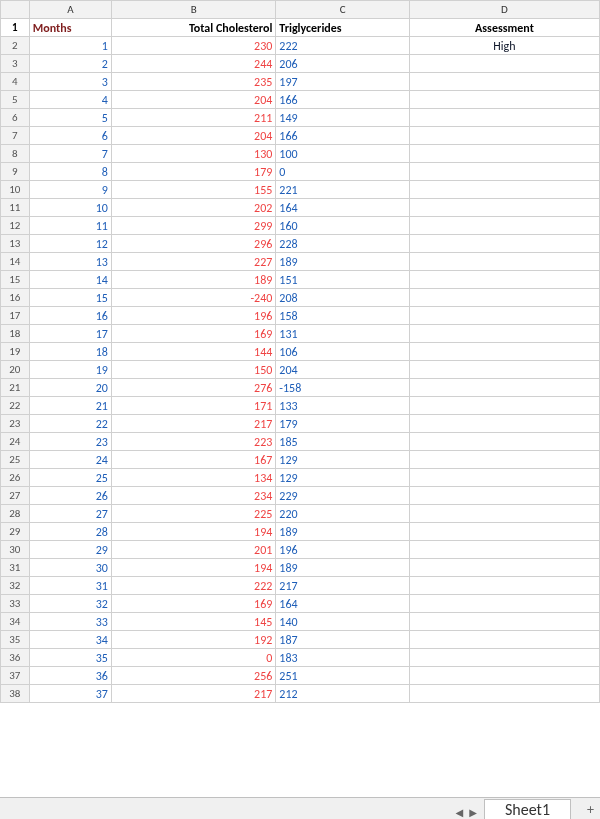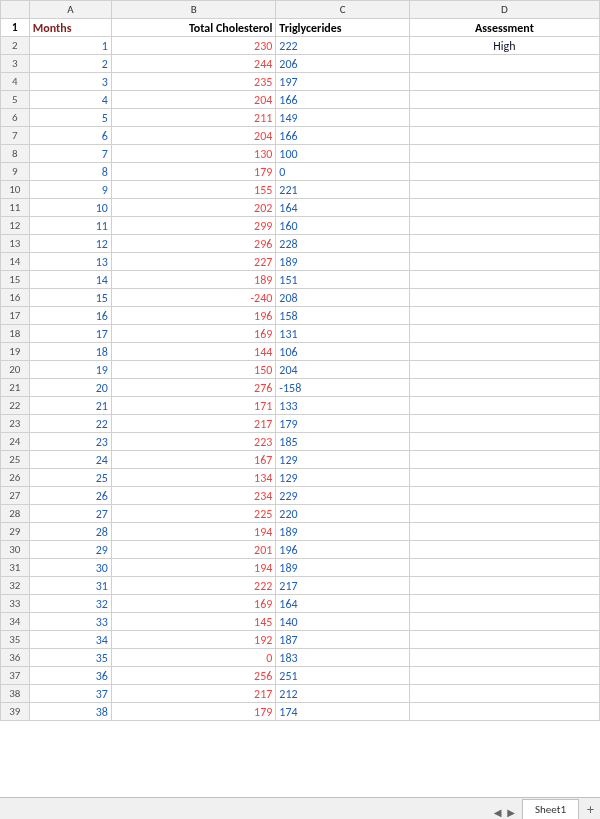--- a/index.html
+++ b/index.html
@@ -123,28 +123,28 @@
       background: #f0f0f0;
       border-top: 1px solid #c0c0c0;
       height: 22px;
       padding-left: 4px;
     }
 
     .sheet-tab {
       background: #fff;
       border: 1px solid #c0c0c0;
       border-bottom: none;
-      padding: 2px 12px;
-      font-size: 11px;
+      padding: 2px 20px;
+      font-size: 16px;
       color: #333;
       cursor: pointer;
       height: 20px;
       display: flex;
       align-items: center;
-      margin-right: 2px;
+      margin-right: 10px;
     }
 
     .add-tab {
       background: none;
       border: none;
       font-size: 14px;
       color: #666;
       cursor: pointer;
       padding: 0 6px;
       height: 20px;
@@ -451,27 +451,20 @@
             <td class="col-c">251</td>
             <td class="col-d"></td>
           </tr>
           <tr>
             <td class="rownum">38</td>
             <td class="col-a">37</td>
             <td class="col-b">217</td>
             <td class="col-c">212</td>
             <td class="col-d"></td>
           </tr>
-          <tr>
-            <td class="rownum">39</td>
-            <td class="col-a">38</td>
-            <td class="col-b">179</td>
-            <td class="col-c">174</td>
-            <td class="col-d"></td>
-          </tr>
         </tbody>
     </table>
   </div>
 
   <div class="tab-bar">
     <div class="scroll-arrows">
       <span>◀</span>
       <span>▶</span>
     </div>
     <div class="sheet-tab">Sheet1</div>

